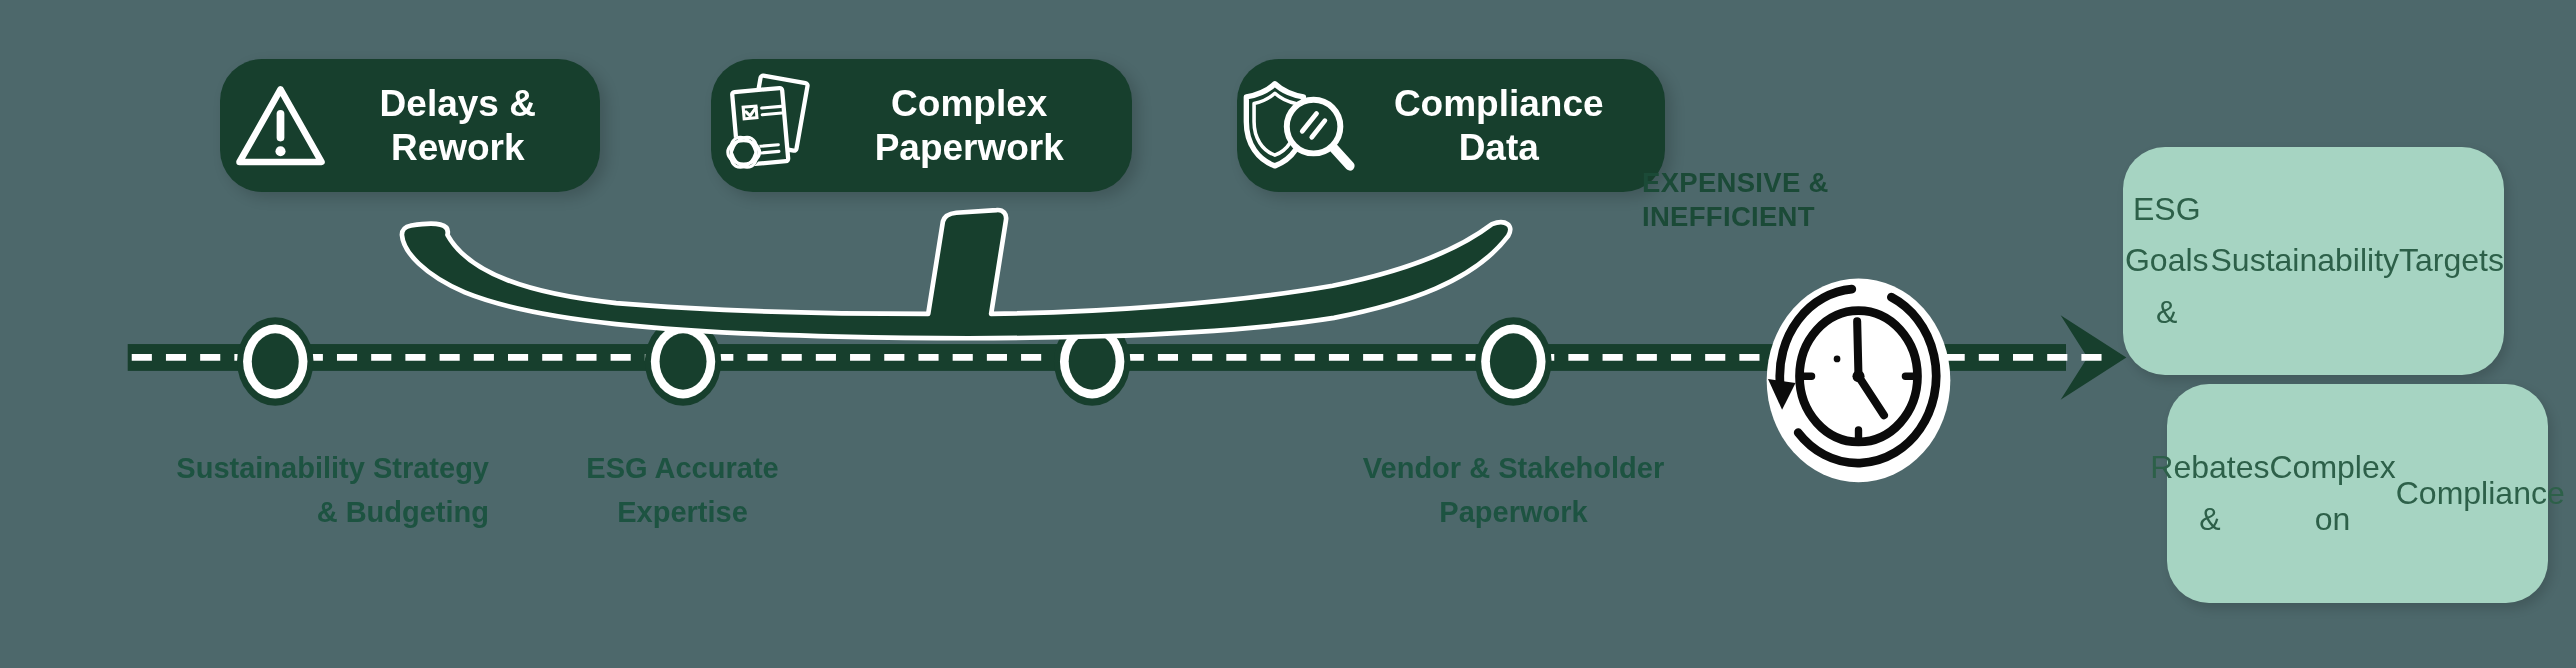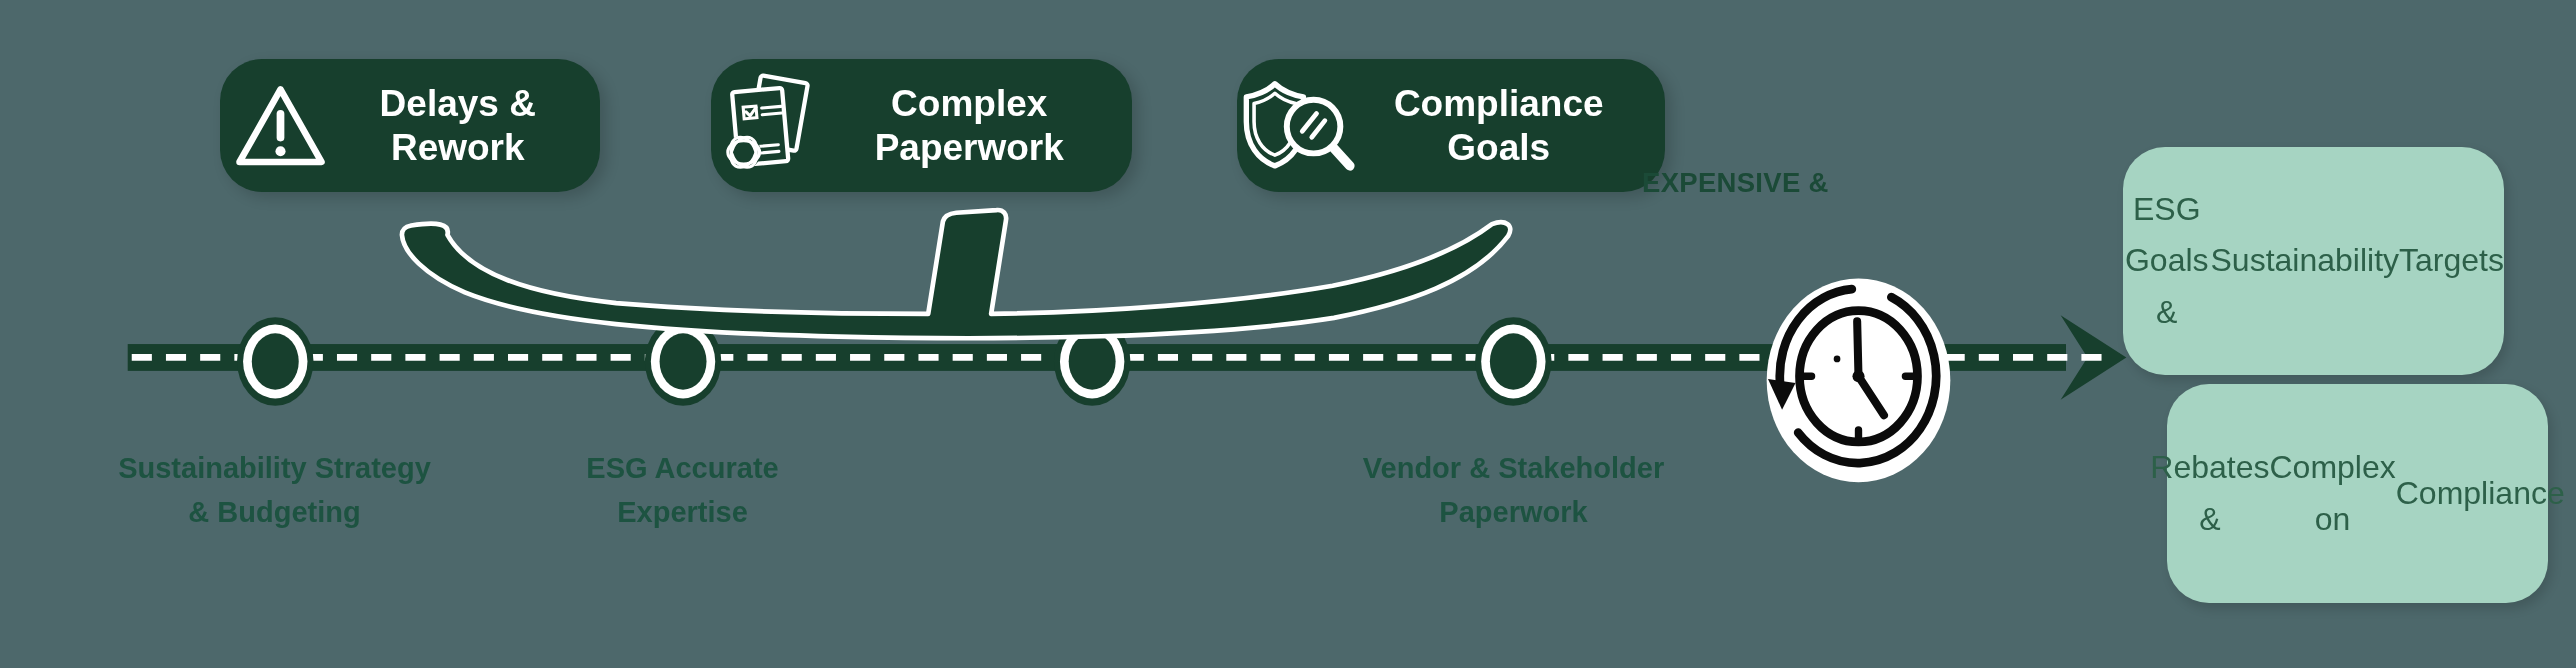--- a/index.html
+++ b/index.html
@@ -133,39 +133,40 @@
                  C34,142 14,116 14,78 L14,36 C30,34 50,26 62,14 Z" fill="#173f2d" stroke="#ffffff" stroke-width="9" stroke-linejoin="round"></path>
         <path d="M62,30 C72,39 86,45 97,47 L97,78 C97,106 83,126 62,134
                  C41,126 27,106 27,78 L27,47 C38,45 52,39 62,30 Z" fill="none" stroke="#ffffff" stroke-width="6" stroke-linejoin="round"></path>
         <path d="M159,120 L188,152" stroke="#ffffff" stroke-width="16" stroke-linecap="round"></path>
         <circle cx="127" cy="86" r="45" fill="#173f2d" stroke="#ffffff" stroke-width="10"></circle>
         <path d="M108,94 L132,64 M124,104 L146,76" stroke="#ffffff" stroke-width="8" stroke-linecap="round" fill="none"></path>
       </svg>
     </span>
     <span class="btxt">
       <span>Compliance</span>
-      <span>Goals</span>
+      <span>Data</span>
     </span>
   </div>
 
-  <div class="node-label" style="left:60px;">
+  <div class="node-label" style="left:60px;text-align:right;">
     <span>Sustainability Strategy</span>
     <span>&amp; Budgeting</span>
   </div>
   <div class="node-label" style="left:468px;">
     <span>ESG Accurate</span>
     <span>Expertise</span>
   </div>
   <div class="node-label" style="left:1299px;">
     <span>Vendor &amp; Stakeholder</span>
     <span>Paperwork</span>
   </div>
 
   <div class="marker-text">
     <span>EXPENSIVE &amp;</span>
+    <span>INEFFICIENT</span>
   </div>
   <div class="clock-wrap">
     <svg width="185" height="208" viewBox="0 0 276 310">
       <ellipse cx="138" cy="154" rx="137" ry="152" fill="#ffffff"></ellipse>
       <g stroke="#0b0b0b" stroke-linecap="round" fill="none">
         <ellipse cx="138" cy="148" rx="88" ry="98" stroke-width="13"></ellipse>
         <path d="M138,148 L136,66" stroke-width="12"></path>
         <path d="M138,148 L176,206" stroke-width="12"></path>
         <path d="M52,148 H68 M208,148 H224 M138,228 V246" stroke-width="11"></path>
         <path d="M128,18 A 117,130 0 0 0 21,159" stroke-width="13"></path>

